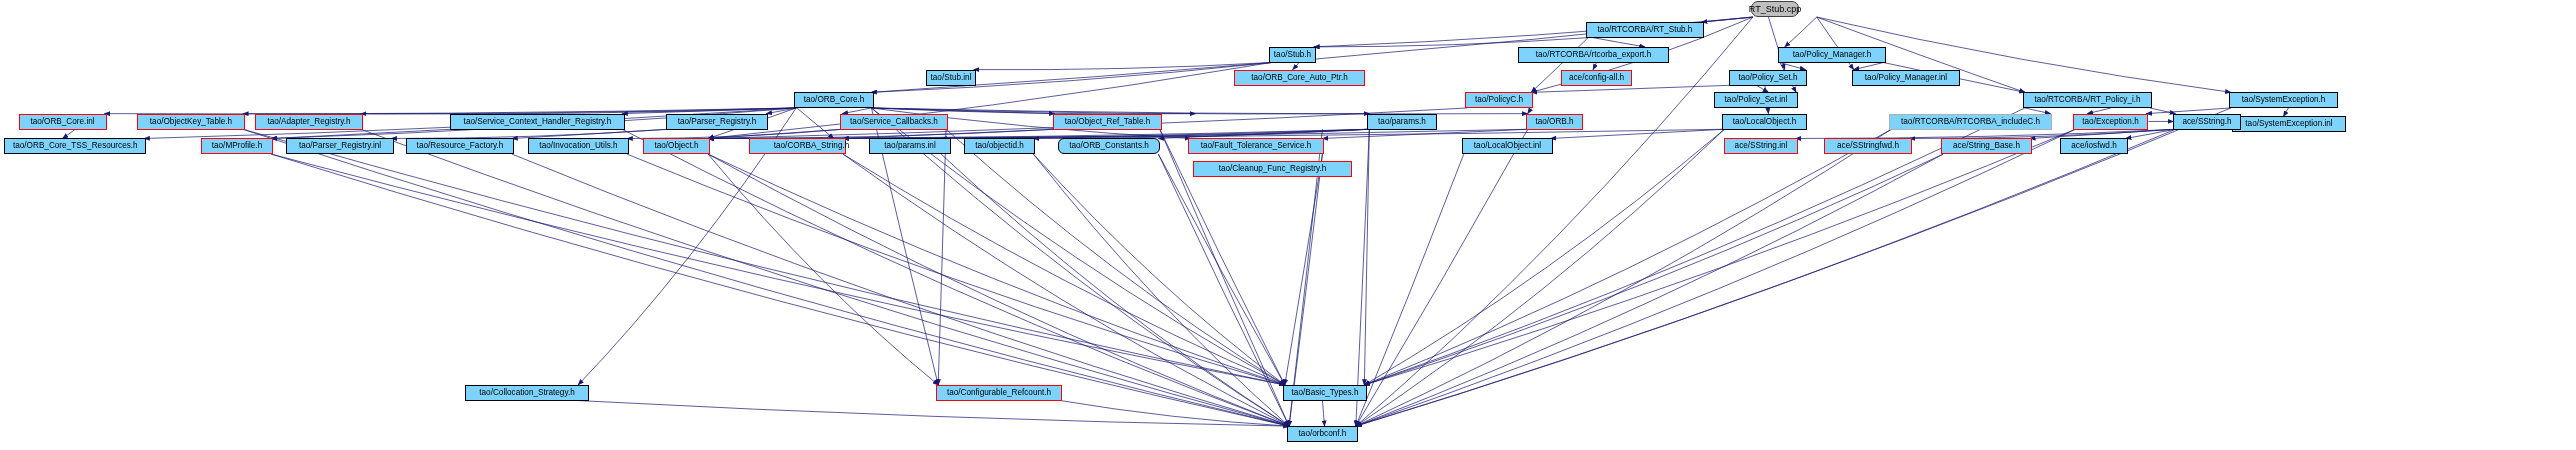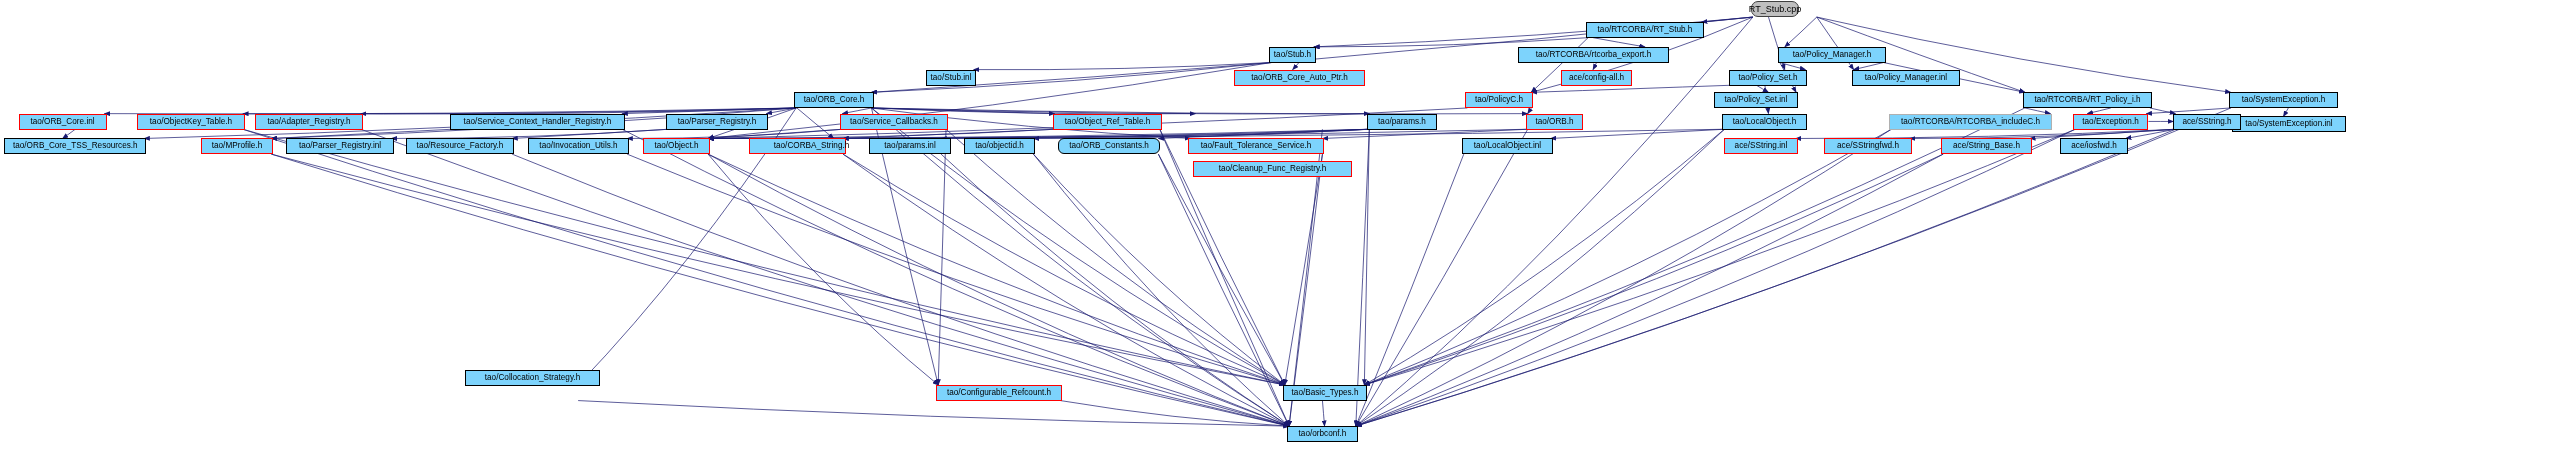--- a/index.html
+++ b/index.html
@@ -202,18 +202,18 @@
     <div class="node red" style="left: 749px; top: 138px; width: 97px; padding-left: 28px;">tao/CORBA_String.h</div>
     <div class="node" style="left: 869px; top: 138px; width: 82px;">tao/params.inl</div>
     <div class="node" style="left: 964px; top: 138px; width: 71px;">tao/objectid.h</div>
     <div class="node" style="left: 1058px; top: 138px; width: 102px; border-radius: 6px;">tao/ORB_Constants.h</div>
     <div class="node red" style="left: 1188px; top: 138px; width: 136px;">tao/Fault_Tolerance_Service.h</div>
     <div class="node" style="left: 1462px; top: 138px; width: 91px;">tao/LocalObject.inl</div>
     <div class="node red" style="left: 1724px; top: 138px; width: 74px;">ace/SString.inl</div>
     <div class="node red" style="left: 1824px; top: 138px; width: 88px;">ace/SStringfwd.h</div>
     <div class="node red" style="left: 1941px; top: 138px; width: 91px;">ace/String_Base.h</div>
     <div class="node" style="left: 2060px; top: 138px; width: 68px;">ace/iosfwd.h</div>
-    <div class="node" style="left: 465px; top: 370px; width: 135px;">tao/Collocation_Strategy.h</div>
+    <div class="node" style="left: 465px; top: 385px; width: 124px;">tao/Collocation_Strategy.h</div>
     <div class="node red" style="left: 936px; top: 385px; width: 126px;">tao/Configurable_Refcount.h</div>
     <div class="node" style="left: 1283px; top: 385px; width: 84px;">tao/Basic_Types.h</div>
     <div class="node" style="left: 1287px; top: 426px; width: 71px;">tao/orbconf.h</div>
   </div>
 
 
 </body></html>

